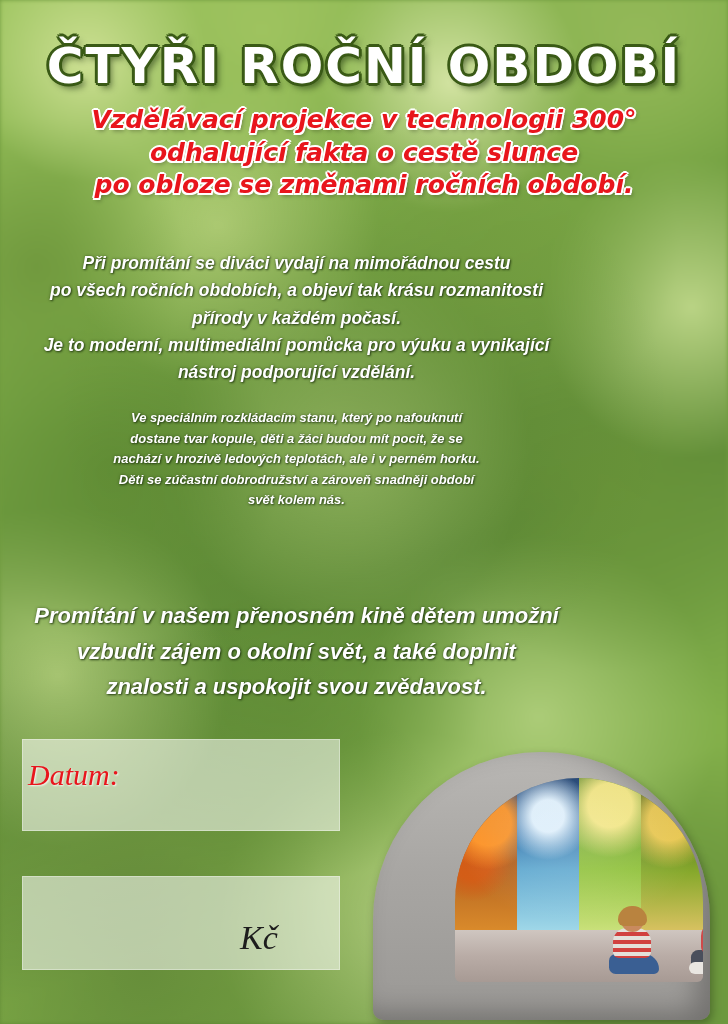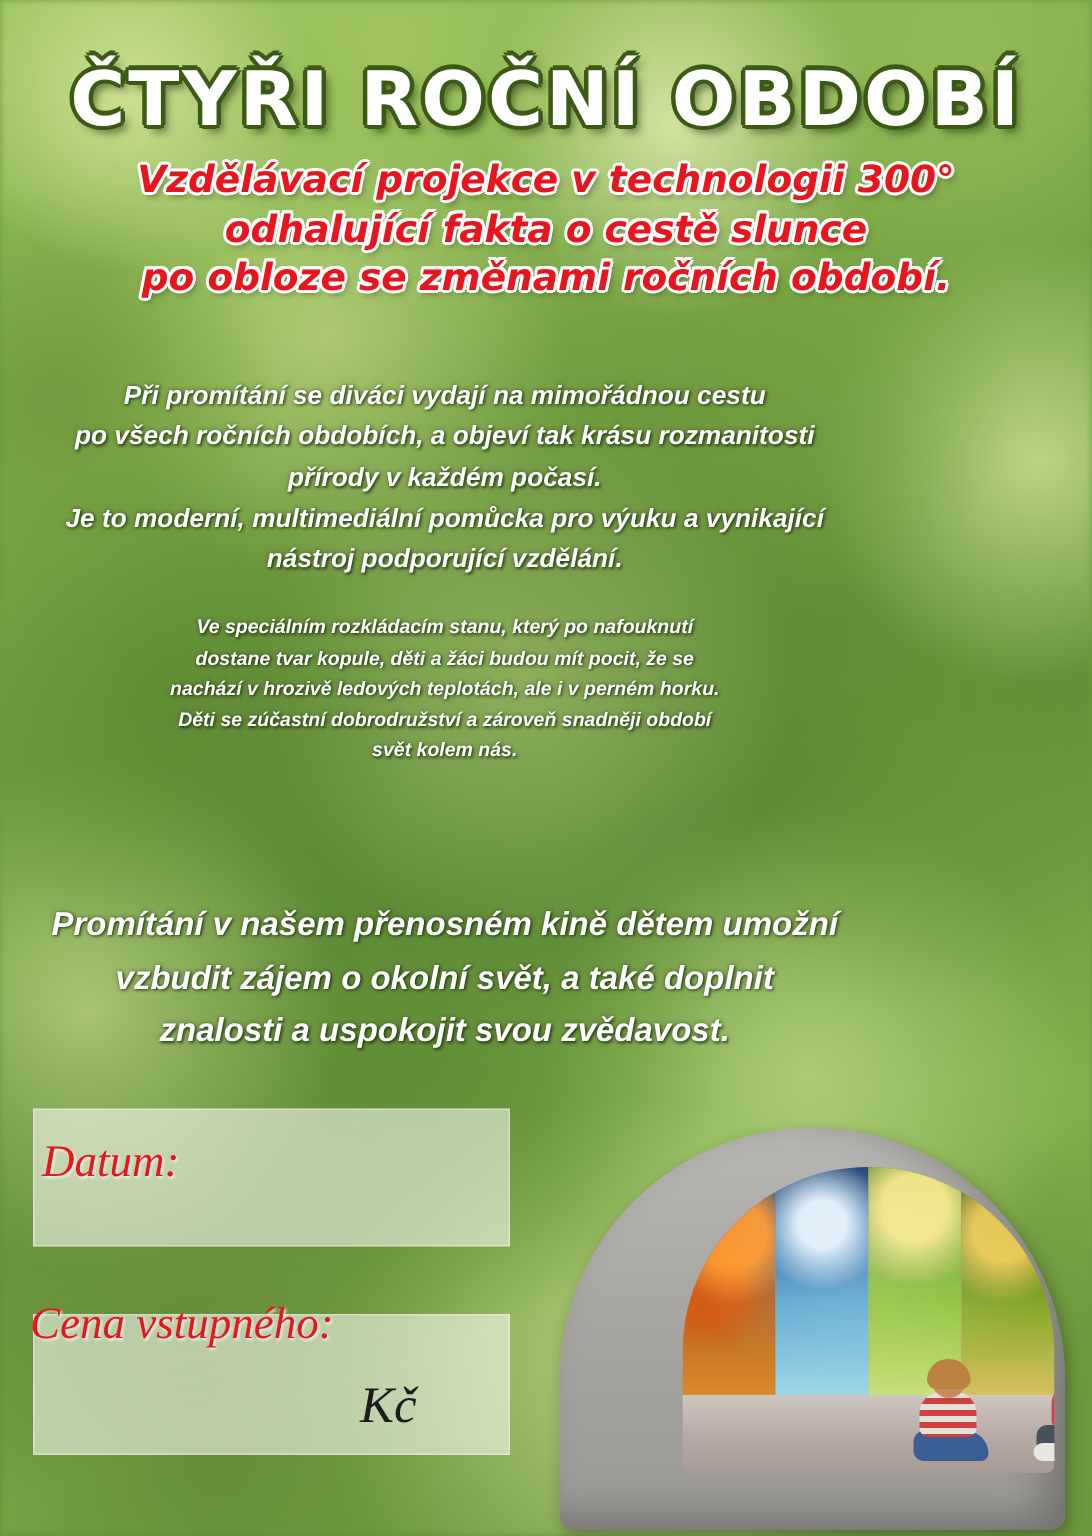--- a/index.html
+++ b/index.html
@@ -272,21 +272,20 @@
   <div class="body-block para-3">
     <div>Promítání v našem přenosném kině dětem umožní</div>
     <div>vzbudit zájem o okolní svět, a také doplnit</div>
     <div>znalosti a uspokojit svou zvědavost.</div>
   </div>
 
   <div class="info-box" id="datum-box"></div>
   <div class="info-label" id="datum-label">Datum:</div>
 
   <div class="info-box" id="cena-box"></div>
-  <div class="info-label" id="cena-label">Cena vstupného:</div>
   <div id="kc-label">Kč</div>
 
   <div class="dome-wrap">
     <div class="dome-outer">
       <div class="dome-screen">
         <div class="season s-autumn"></div>
         <div class="season s-winter"></div>
         <div class="season s-summer"></div>
         <div class="season s-spring"></div>
         <div class="dome-floor"></div>

